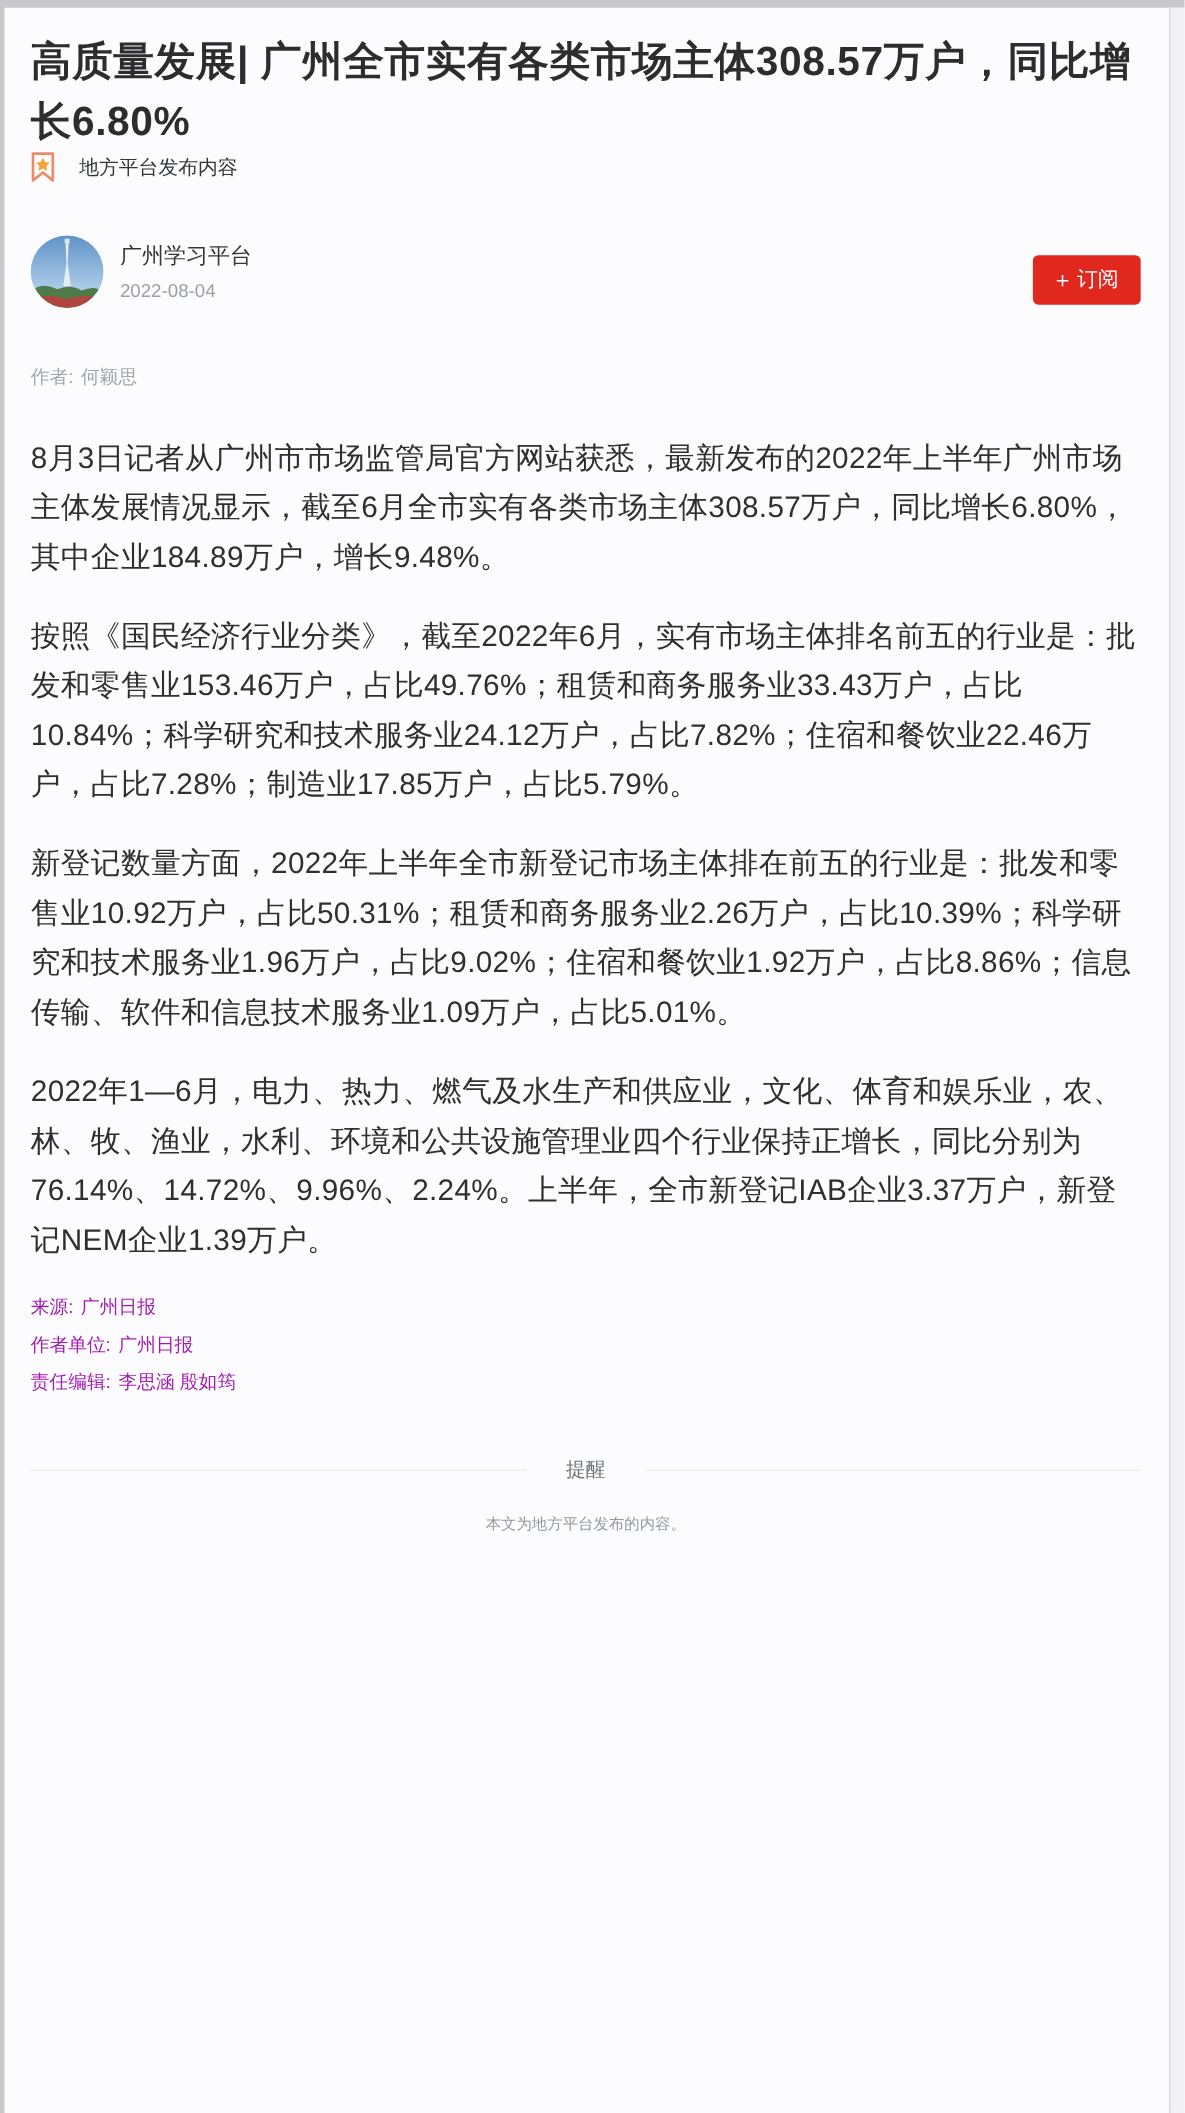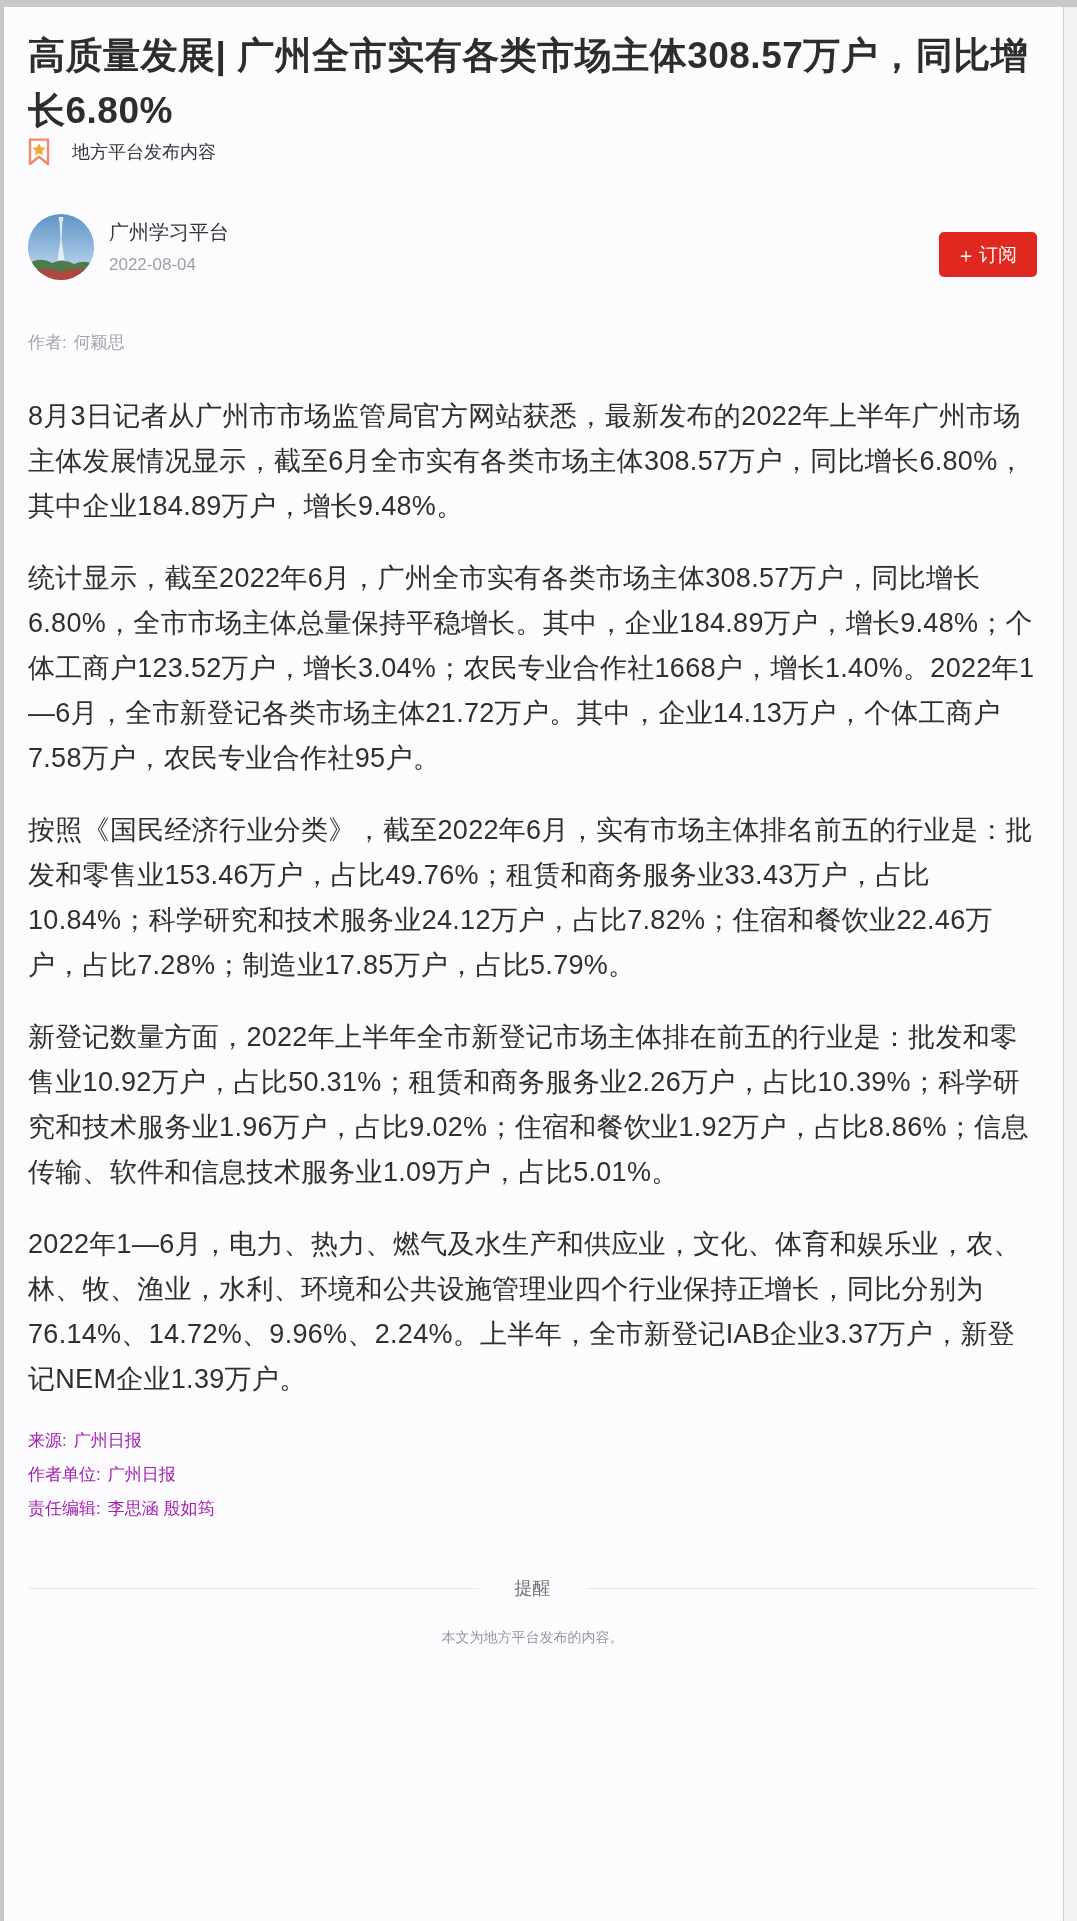--- a/index.html
+++ b/index.html
@@ -131,21 +131,20 @@
       <span>订阅</span>
     </button>
   </div>
 
   <div class="byline">
     <span class="lbl">作者:</span><span>何颖思</span>
   </div>
 
   <div class="paragraphs">
       <p>8月3日记者从广州市市场监管局官方网站获悉，最新发布的2022年上半年广州市场主体发展情况显示，截至6月全市实有各类市场主体308.57万户，同比增长6.80%，其中企业184.89万户，增长9.48%。</p>
-      <p>统计显示，截至2022年6月，广州全市实有各类市场主体308.57万户，同比增长6.80%，全市市场主体总量保持平稳增长。其中，企业184.89万户，增长9.48%；个体工商户123.52万户，增长3.04%；农民专业合作社1668户，增长1.40%。2022年1—6月，全市新登记各类市场主体21.72万户。其中，企业14.13万户，个体工商户7.58万户，农民专业合作社95户。</p>
       <p>按照《国民经济行业分类》，截至2022年6月，实有市场主体排名前五的行业是：批发和零售业153.46万户，占比49.76%；租赁和商务服务业33.43万户，占比10.84%；科学研究和技术服务业24.12万户，占比7.82%；住宿和餐饮业22.46万户，占比7.28%；制造业17.85万户，占比5.79%。</p>
       <p>新登记数量方面，2022年上半年全市新登记市场主体排在前五的行业是：批发和零售业10.92万户，占比50.31%；租赁和商务服务业2.26万户，占比10.39%；科学研究和技术服务业1.96万户，占比9.02%；住宿和餐饮业1.92万户，占比8.86%；信息传输、软件和信息技术服务业1.09万户，占比5.01%。</p>
       <p>2022年1—6月，电力、热力、燃气及水生产和供应业，文化、体育和娱乐业，农、林、牧、渔业，水利、环境和公共设施管理业四个行业保持正增长，同比分别为76.14%、14.72%、9.96%、2.24%。上半年，全市新登记IAB企业3.37万户，新登记NEM企业1.39万户。</p>
     </div>
 
   <div class="meta-block">
     <div class="meta-line">
       <span class="lbl">来源:</span><span>广州日报</span>
     </div>
     <div class="meta-line">

